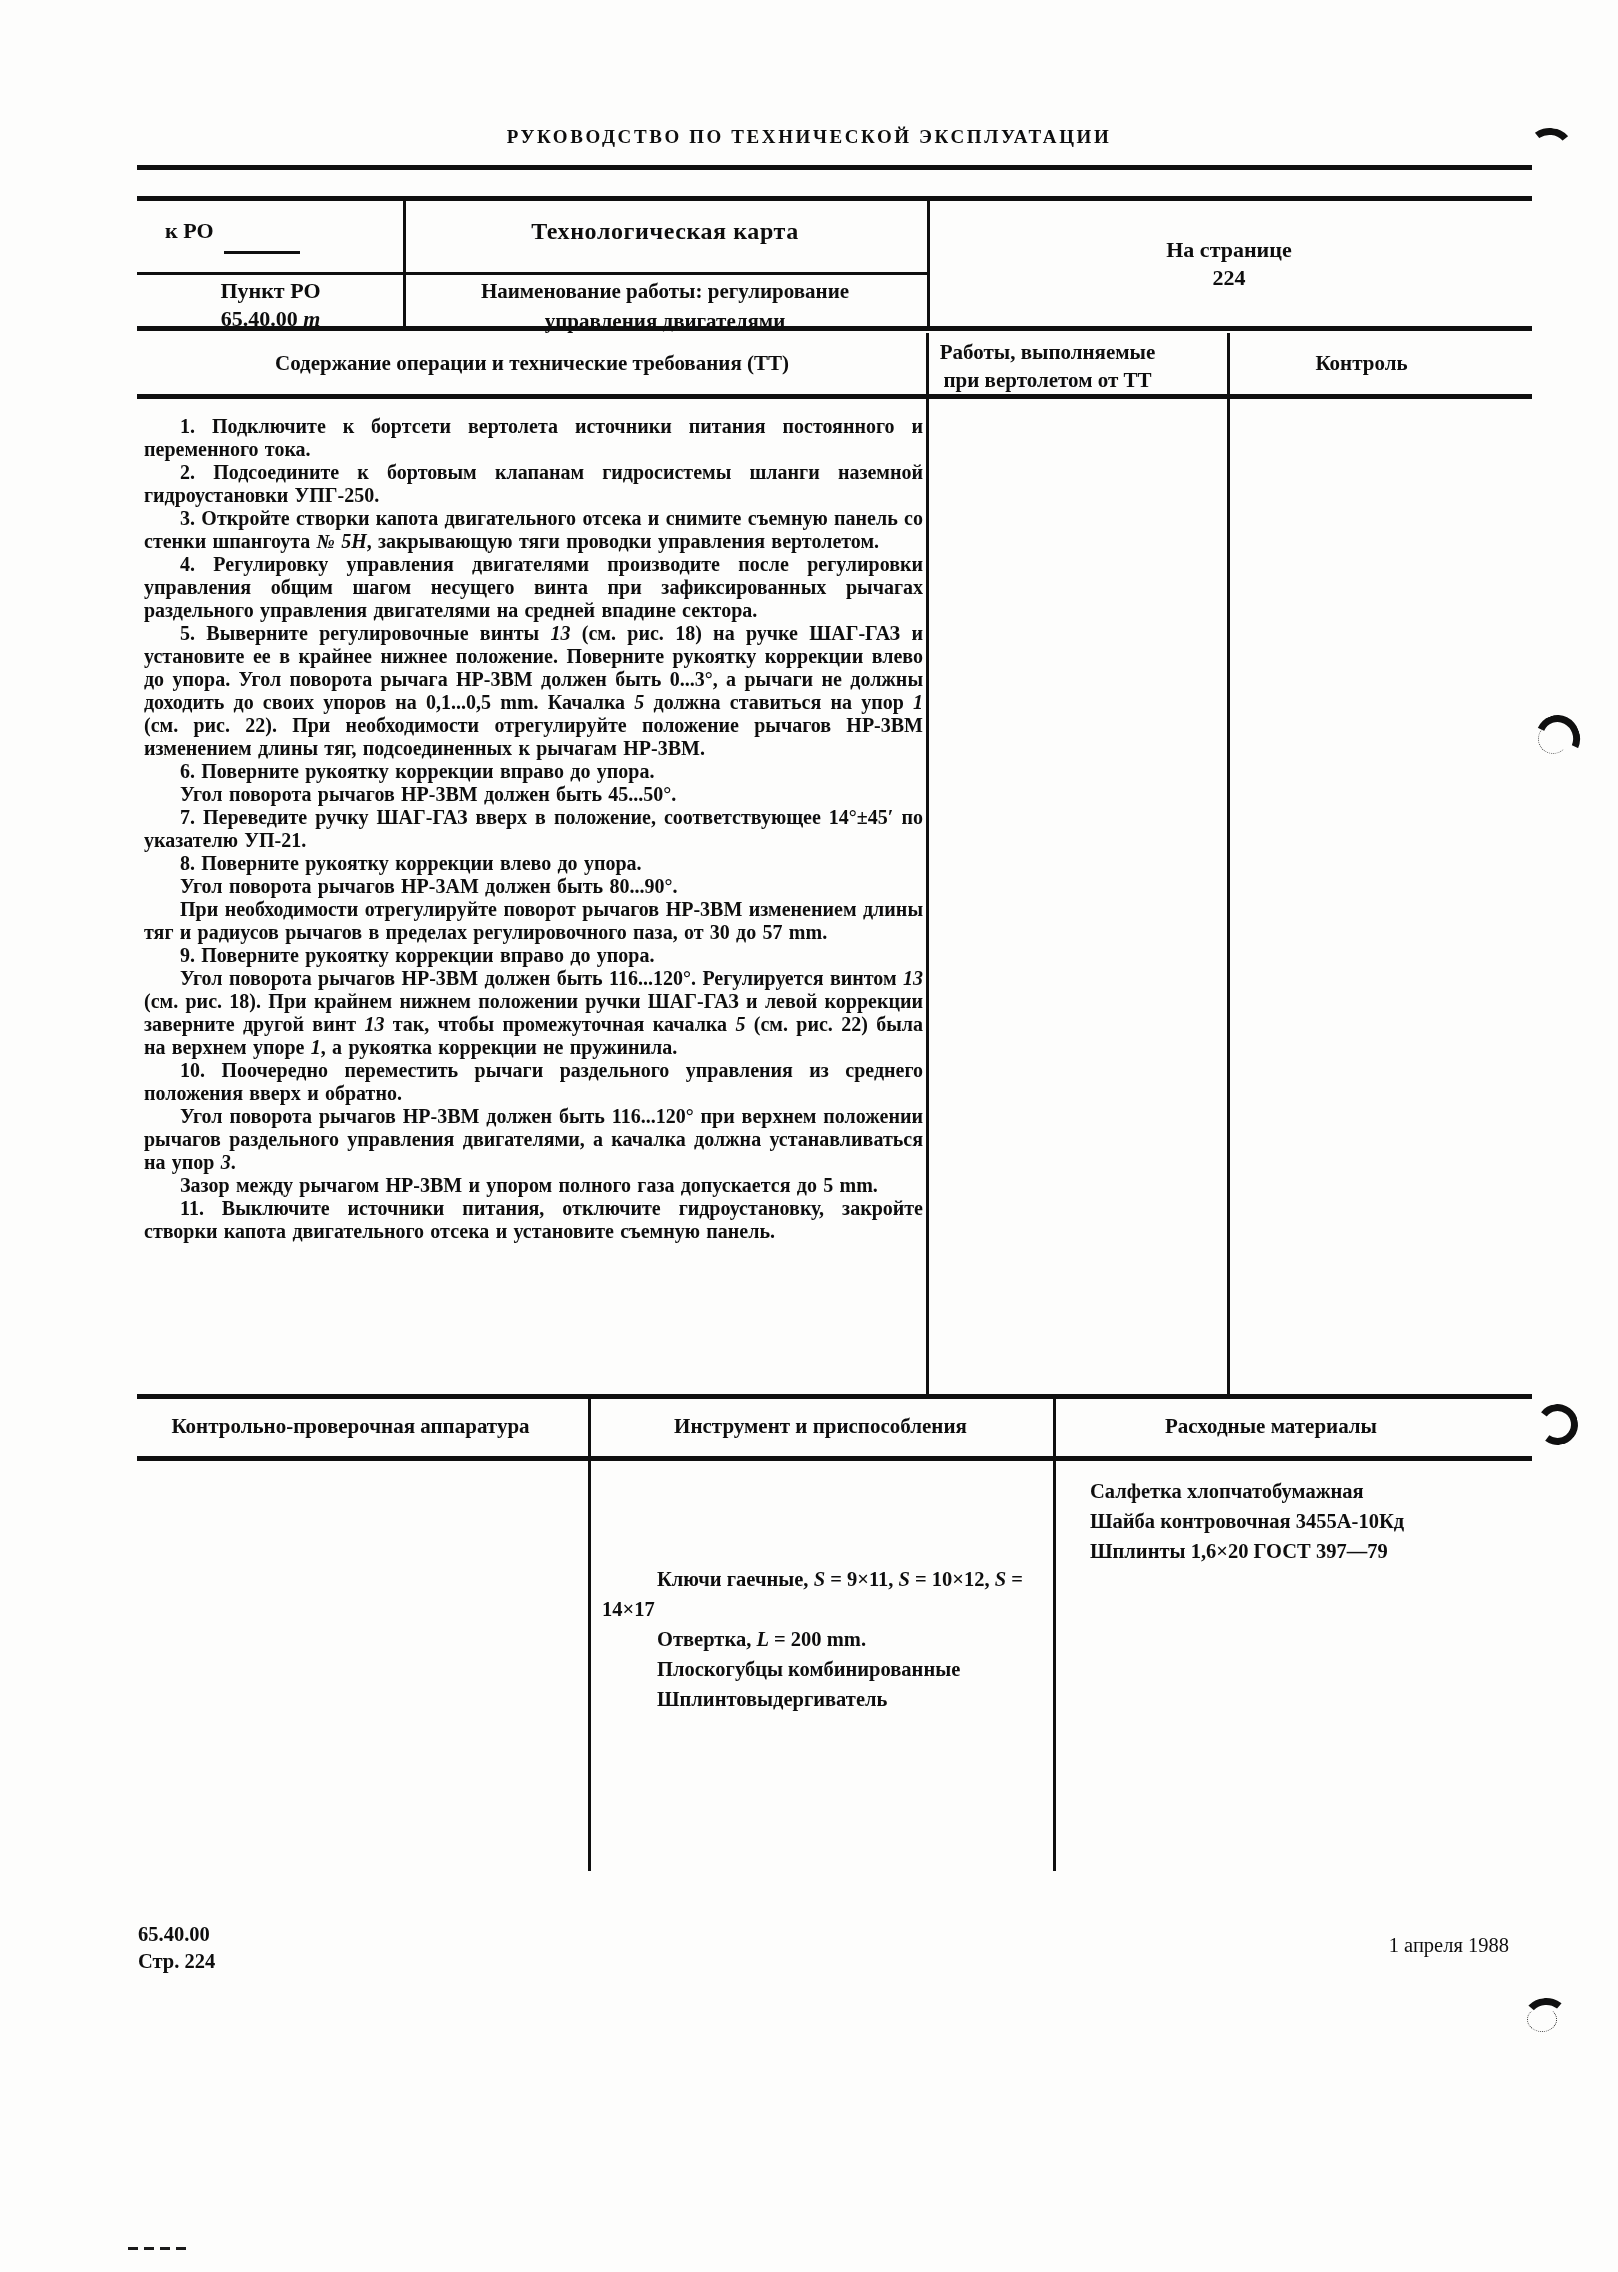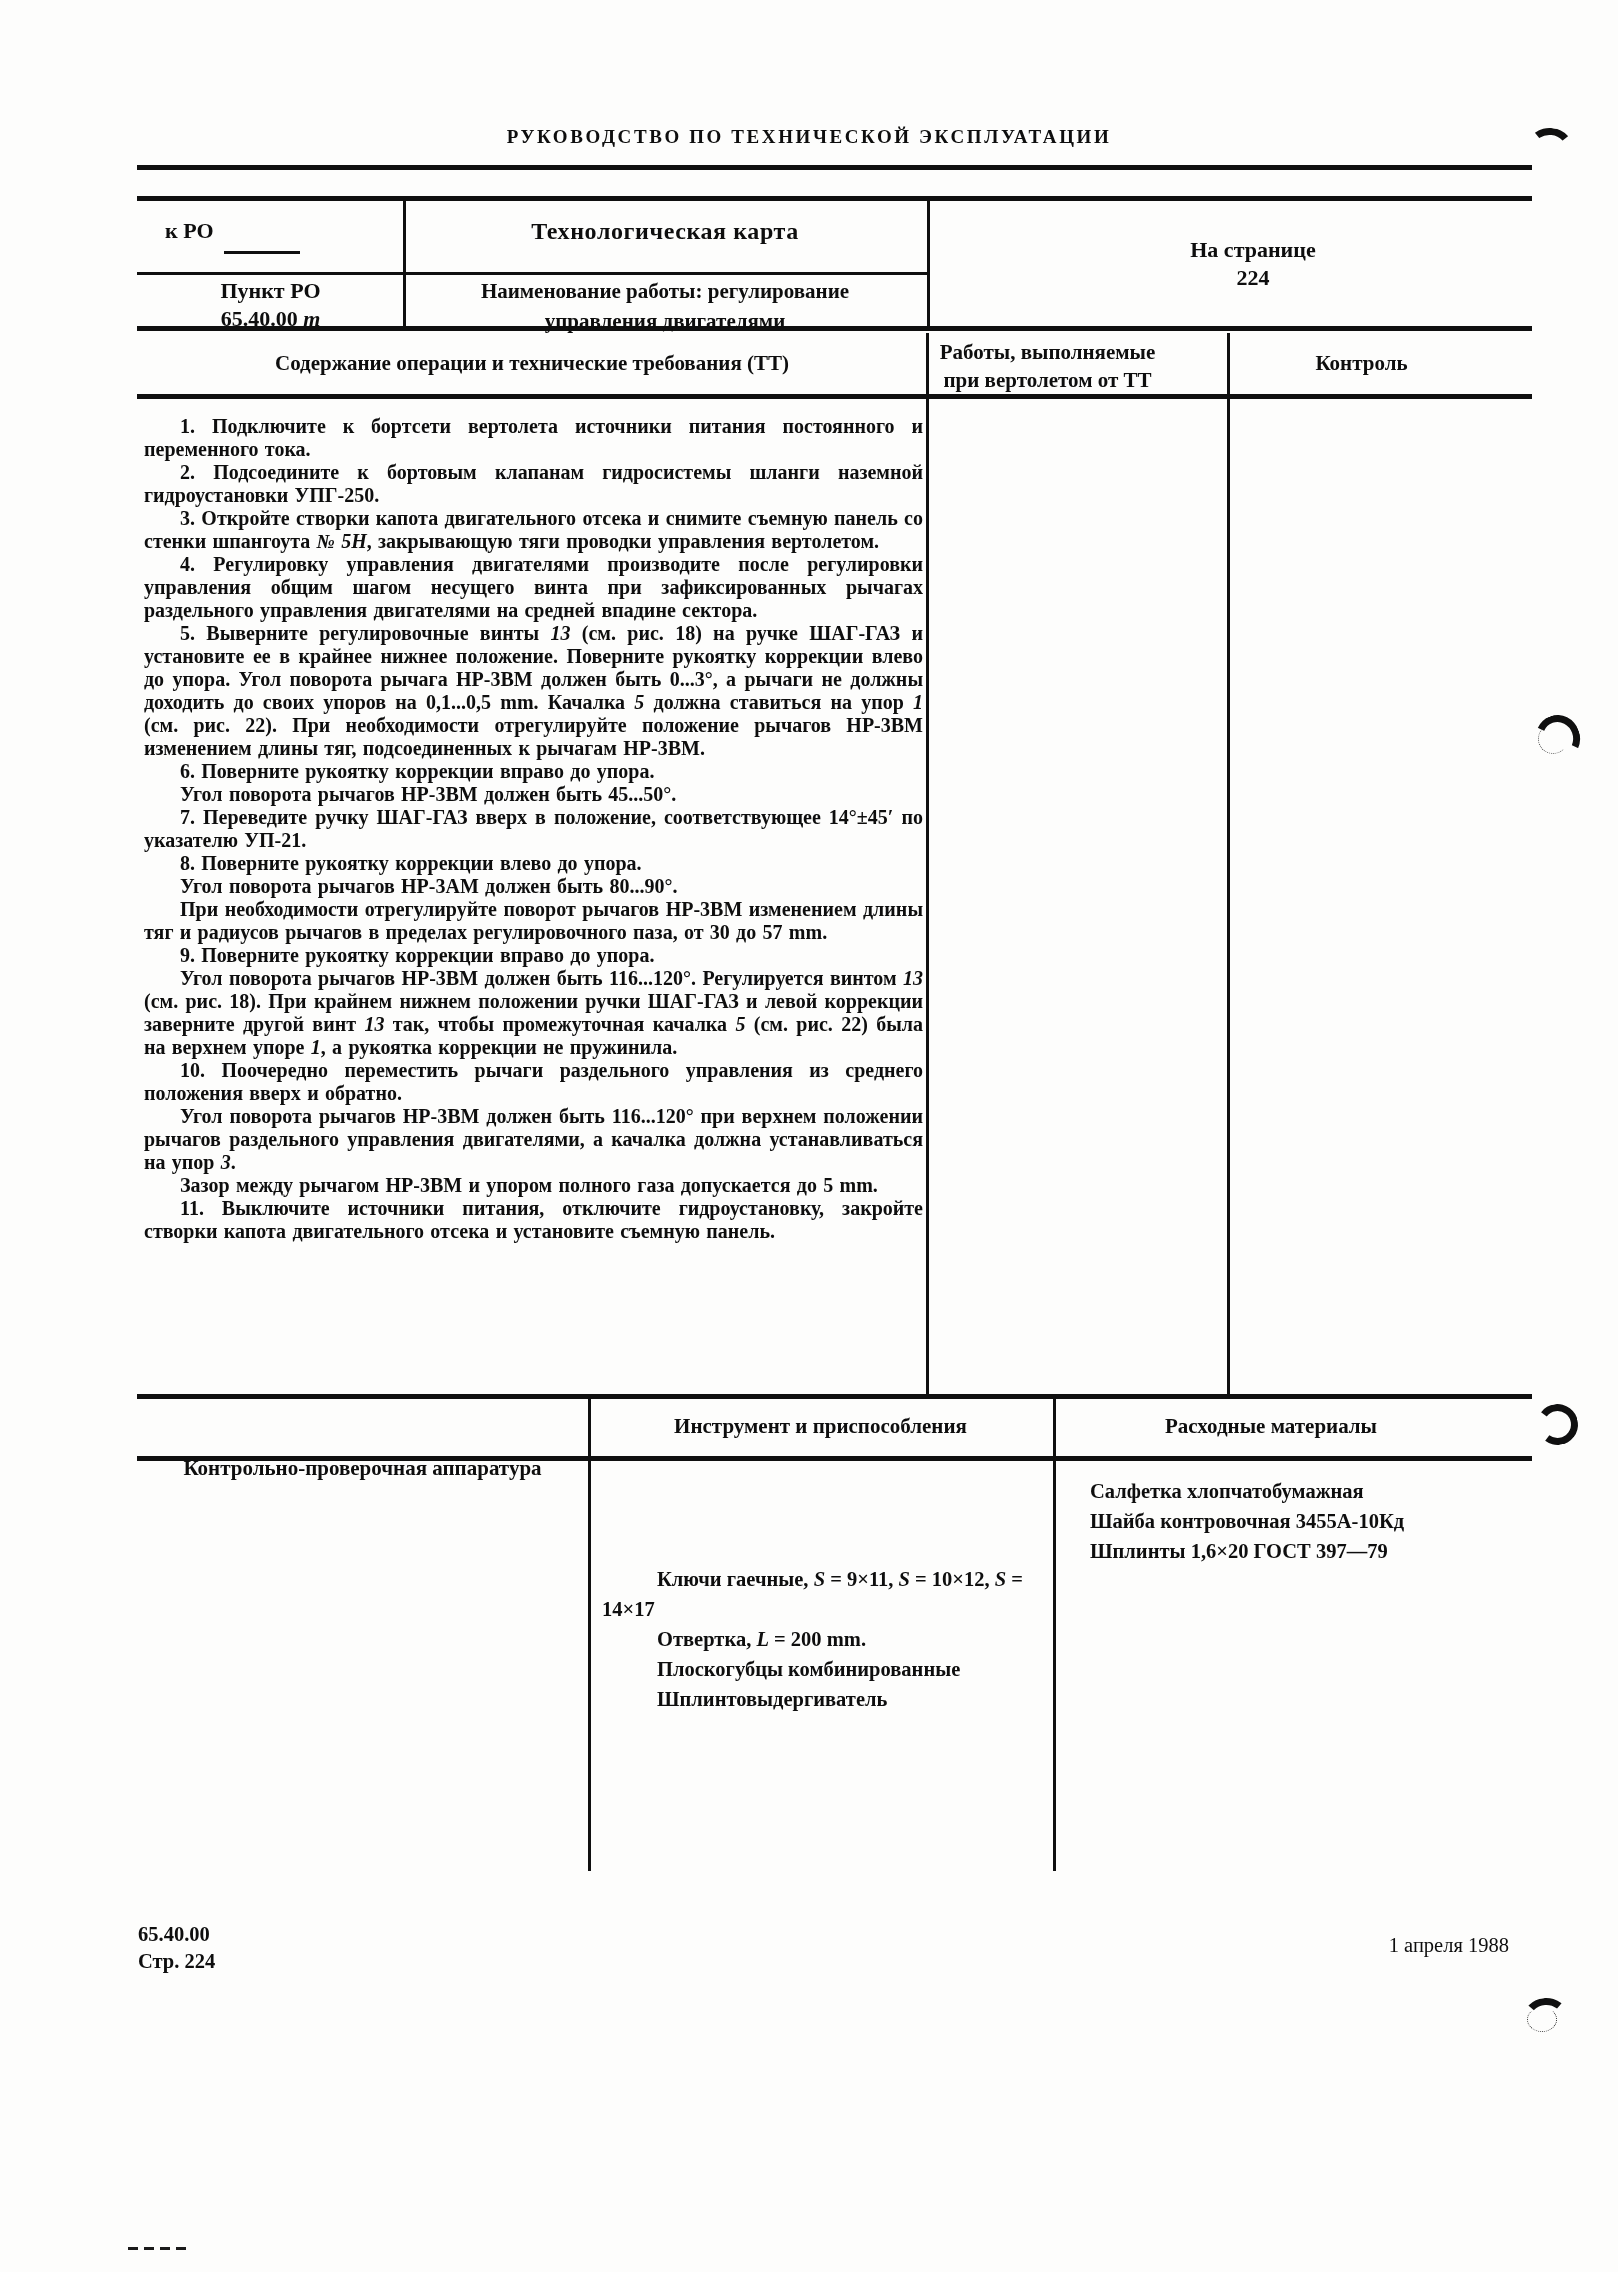--- a/index.html
+++ b/index.html
@@ -14,21 +14,21 @@
   .running-head{
     left:0;top:126px;width:1618px;text-align:center;
     font-size:19px;font-weight:700;letter-spacing:2.6px;
   }
   
   .hrule{background:#101010;height:5.1px;}
   .vline{background:#101010;width:3.2px;}
   .to-ro{left:165px;top:218px;font-size:22px;font-weight:700;}
   .ro-underline{left:224px;top:251px;width:76px;height:3.2px;background:#101010;}
   .card-title{left:403px;top:218px;width:524px;text-align:center;font-size:24px;font-weight:700;letter-spacing:0.6px;}
-  .on-page{left:927px;top:236px;width:604px;text-align:center;font-size:22px;font-weight:700;line-height:28px;padding-left:24px;}
+  .on-page{left:927px;top:236px;width:604px;text-align:center;font-size:22px;font-weight:700;line-height:28px;}
   .punkt{left:137px;top:277px;width:267px;text-align:center;font-size:22px;font-weight:700;line-height:28px;}
   .work-name{left:403px;top:277px;width:524px;text-align:center;font-size:21px;font-weight:700;line-height:29.5px;}
   
   .col-content-h{left:137px;top:351px;width:790px;text-align:center;font-size:21px;font-weight:700;}
   .col-dev-h{left:926px;top:338px;width:243px;text-align:center;font-size:21px;font-weight:700;line-height:28px;}
   .col-ctl-h{left:1227px;top:351px;width:269px;text-align:center;font-size:21px;font-weight:700;}
   
   .ops{
     left:144px;top:415px;width:779px;
     font-size:20px;line-height:23px;font-weight:700;
@@ -122,21 +122,21 @@
     <p>Угол поворота рычагов НР-3ВМ должен быть 116...120° при верхнем положении рычагов раздельного управления двигателями, а качалка должна устанавливаться на упор <i>3</i>.</p>
     <p>Зазор между рычагом НР-3ВМ и упором полного газа допускается до 5 mm.</p>
     <p>11. Выключите источники питания, отключите гидроустановку, закройте створки капота двигательного отсека и установите съемную панель.</p>
   </div>
 
 <div class="abs hrule" style="left:137px;top:1394px;width:1395px;"></div>
 <div class="abs hrule" style="left:137px;top:1456px;width:1395px;"></div>
 <div class="abs vline" style="left:588px;top:1394px;height:477px;"></div>
 <div class="abs vline" style="left:1053px;top:1394px;height:477px;"></div>
 
-<div class="bt-head" style="left:137px;width:451px;margin-top:42px;">Контрольно-проверочная аппаратура</div>
+<div class="bt-head" style="left:125px;width:451px;">Контрольно-проверочная аппаратура</div>
 <div class="bt-head" style="left:588px;width:465px;">Инструмент и приспособления</div>
 <div class="bt-head" style="left:1053px;width:436px;">Расходные материалы</div>
 
 <div class="abs tools" id="tools">
     <p>Ключи гаечные, <i>S</i> = 9×11, <i>S</i> = 10×12, <i>S</i> = 14×17</p>
     <p>Отвертка, <i>L</i> = 200 mm.</p>
     <p>Плоскогубцы комбинированные</p>
     <p>Шплинтовыдергиватель</p>
   </div>
 <div class="abs materials" id="materials">

